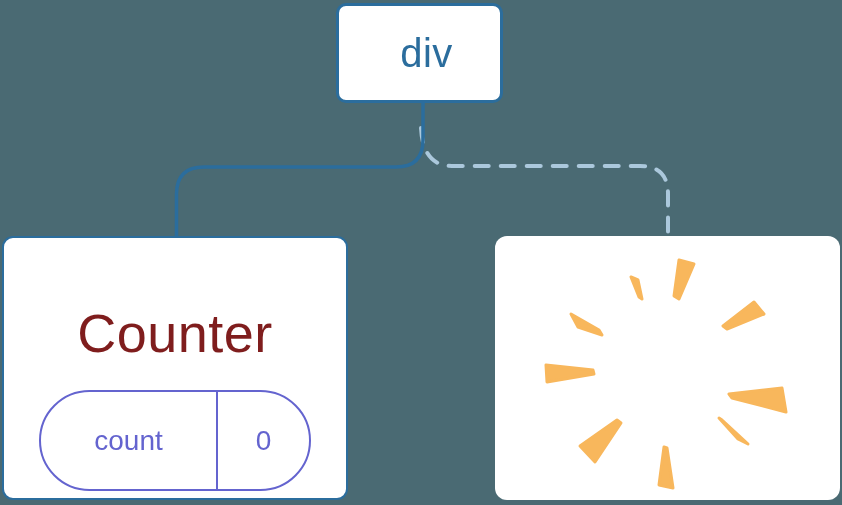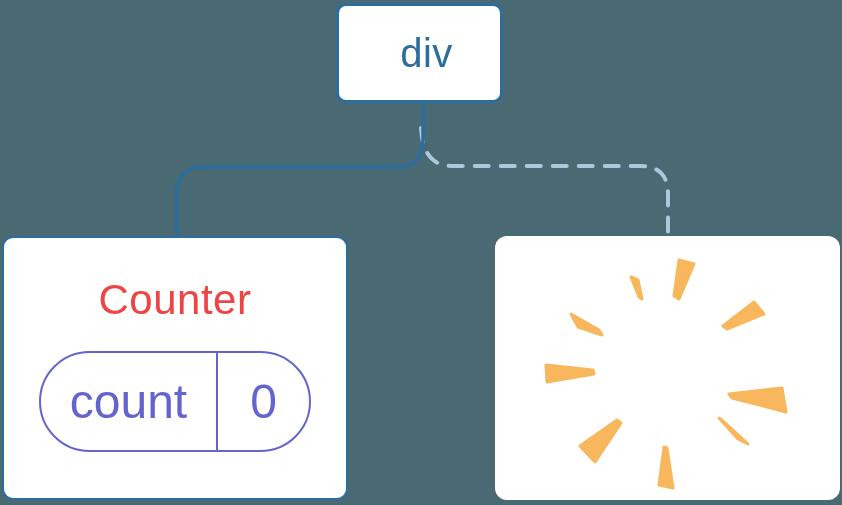--- a/index.html
+++ b/index.html
@@ -27,22 +27,22 @@
   .node-div .node-label{
     color:#2b6d9d;font-size:40px;font-weight:500;letter-spacing:0.5px;
   }
   .node-counter{
     left:2px;top:236px;width:346px;height:264px;
     border:2px solid #2b6d9d;
     border-radius:11px;
     display:flex;flex-direction:column;align-items:center;
   }
   .counter-title{
-    margin-top:41px;
-    color:#ef4444;font-size:42px;font-weight:500;letter-spacing:0.5px;
+    margin-top:68px;
+    color:#7f1d1d;font-size:54px;font-weight:500;letter-spacing:0.5px;
     line-height:1;
   }
   .state-pill{
     margin-top:30px;
     width:272px;height:101px;
     border:2px solid #6464cf;
     border-radius:52px;
     box-sizing:border-box;
     display:flex;
     overflow:hidden;
@@ -51,21 +51,21 @@
     width:177px;
     border-right:2px solid #6464cf;
     display:flex;align-items:center;justify-content:center;
     box-sizing:border-box;
   }
   .state-pill .pill-value{
     flex:1;
     display:flex;align-items:center;justify-content:center;
   }
   .state-pill span{
-    color:#6464cf;font-size:48px;font-weight:400;line-height:1;
+    color:#6464cf;font-size:28px;font-weight:400;line-height:1;
   }
   .node-poof{
     left:495px;top:236px;width:345px;height:264px;
     border:none;border-radius:12px;
   }
   .node-poof svg{display:block;}
 </style>
 </head>
 <body>
 

